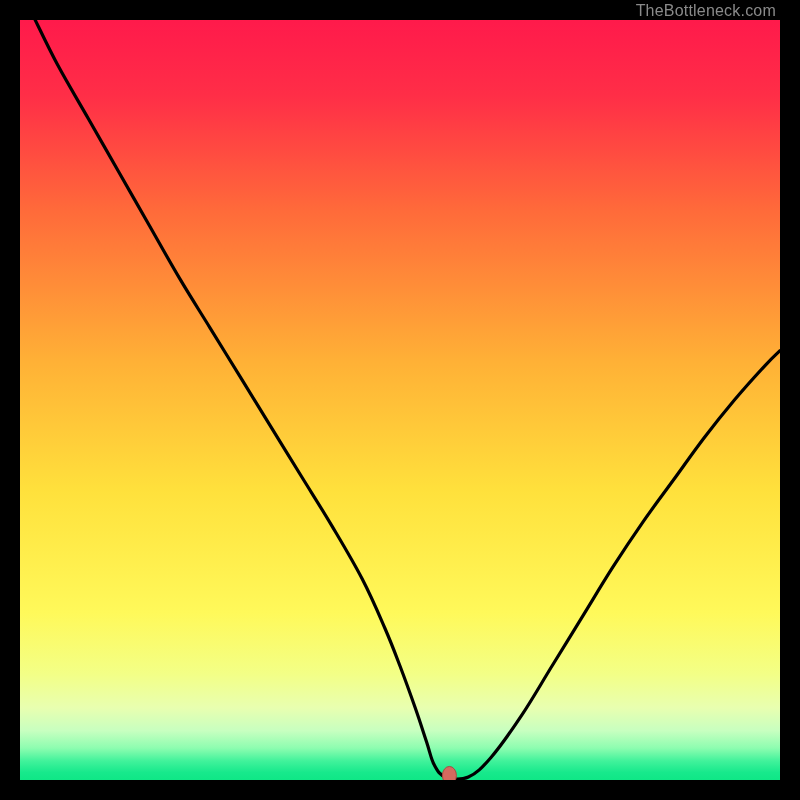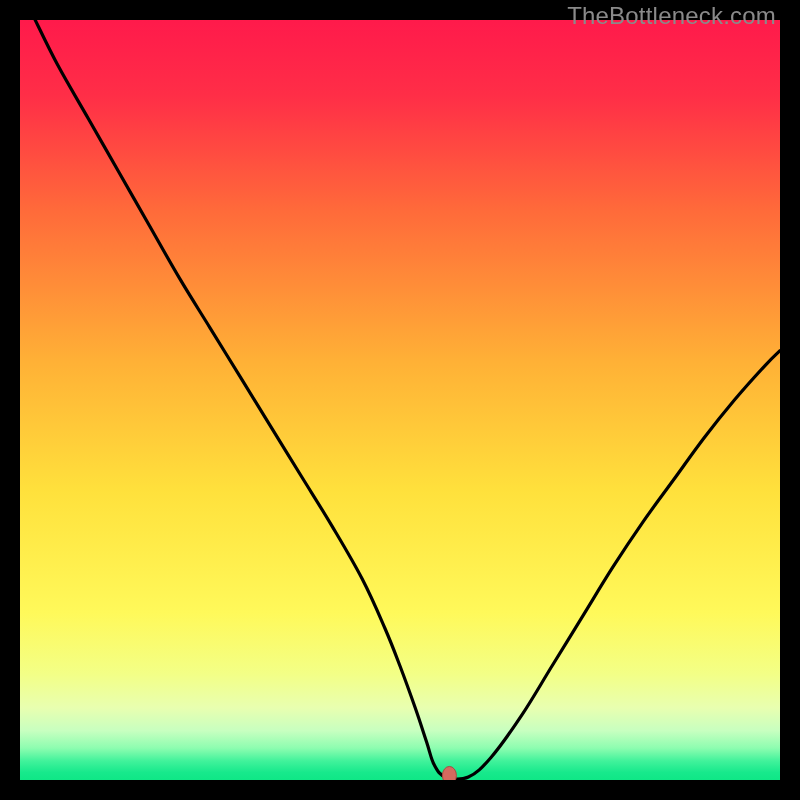--- a/index.html
+++ b/index.html
@@ -24,21 +24,21 @@
     left: 0;
     top: 0;
     width: 760px;
     height: 760px;
   }
   .watermark {
     position: absolute;
     top: 2px;
     right: 24px;
     color: #8a8a8a;
-    font-size: 24px;
+    font-size: 16px;
     font-weight: 500;
     letter-spacing: 0.2px;
     user-select: none;
   }
 </style>
 </head>
 <body>
 
 <div class="frame">
   <svg class="plot" viewBox="0 0 760 760" preserveAspectRatio="none">

